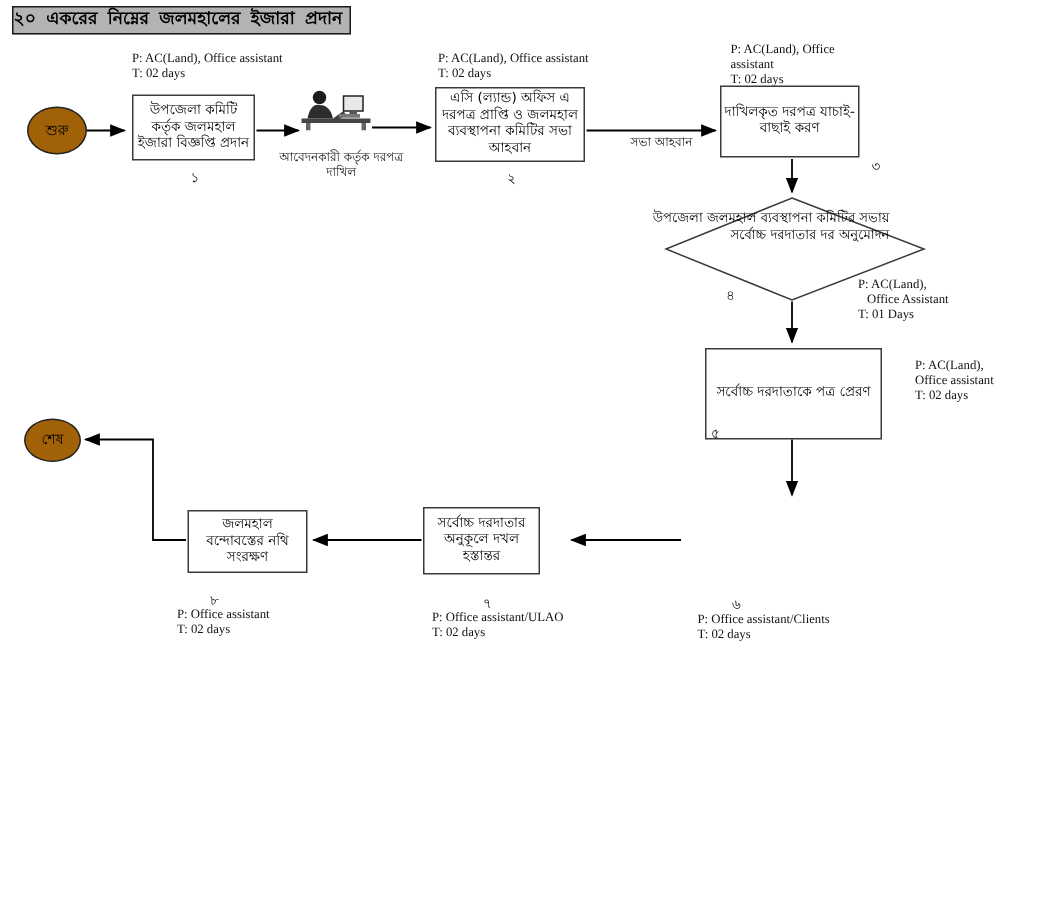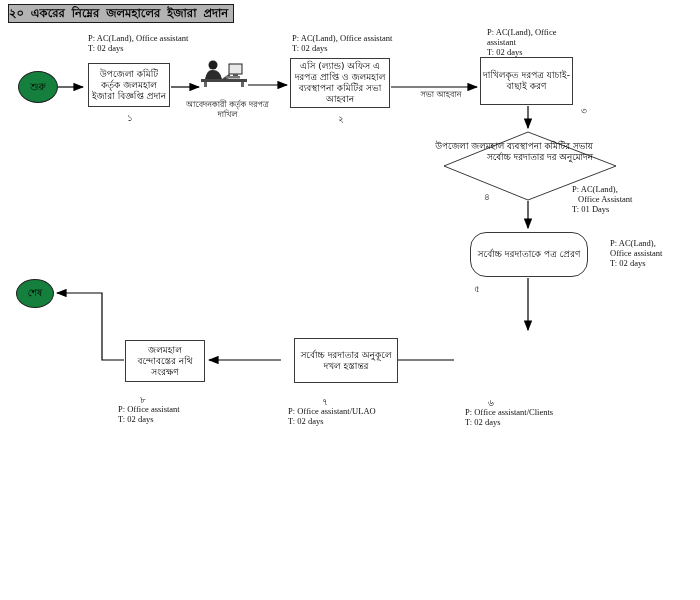--- a/index.html
+++ b/index.html
@@ -14,21 +14,21 @@
     font-family:Liberation Mono, monospace;
   }
   .wires{position:absolute;left:0;top:0;width:700px;height:600px;}
   .box{
     position:absolute;border:1px solid #3a3a3a;background:#fff;
     display:flex;align-items:center;justify-content:center;
     font-size:9px;line-height:11px;text-align:center;
     font-family:"DejaVu Sans", sans-serif;padding:1px 2px;box-sizing:border-box;
   }
   .oval{
-    position:absolute;border:1px solid #222;border-radius:50%;background:#15803d;
+    position:absolute;border:1px solid #222;border-radius:50%;background:#a16207;
     display:flex;align-items:center;justify-content:center;
     font-size:9.5px;font-family:Liberation Sans, sans-serif;
   }
   .meta{
     position:absolute;font-size:8.5px;line-height:10px;color:#111;
     font-family:"Liberation Serif", serif;white-space:nowrap;
   }
   .num{
     position:absolute;font-size:9px;color:#111;
     font-family:"DejaVu Sans", sans-serif;
@@ -121,37 +121,37 @@
   <div class="num" style="left:581px;top:104px;">৩</div>
 
   <div class="dlabel">উপজেলা জলমহাল ব্যবস্থাপনা কমিটির সভায় সর্বোচ্চ দরদাতার দর অনুমোদন</div>
   <div class="num" style="left:484px;top:190px;">৪</div>
   <div class="meta" style="left:572px;top:184px;">
     <div>P: AC(Land),</div>
     <div style="padding-left:6px;">Office Assistant</div>
     <div>T: 01 Days</div>
   </div>
 
-  <div class="box" style="left:470px;top:232px;width:118px;height:45px;border-radius:16px;">
+  <div class="box" style="left:470px;top:232px;width:118px;height:61px;">
     <span>সর্বোচ্চ দরদাতাকে পত্র প্রেরণ</span>
   </div>
   <div class="meta" style="left:610px;top:238px;">
     <div>P: AC(Land),</div>
     <div>Office assistant</div>
     <div>T: 02 days</div>
   </div>
   <div class="num" style="left:474px;top:282px;">৫</div>
 
   <div class="num" style="left:488px;top:396px;">৬</div>
   <div class="meta" style="left:465px;top:407px;">
     <div>P: Office assistant/Clients</div>
     <div>T: 02 days</div>
   </div>
 
-  <div class="box" style="left:282px;top:338px;width:104px;height:45px;margin-left:12px;">
+  <div class="box" style="left:282px;top:338px;width:78px;height:45px;">
     <span>সর্বোচ্চ দরদাতার অনুকূলে দখল হস্তান্তর</span>
   </div>
   <div class="num" style="left:322px;top:395px;">৭</div>
   <div class="meta" style="left:288px;top:406px;">
     <div>P: Office assistant/ULAO</div>
     <div>T: 02 days</div>
   </div>
 
   <div class="box" style="left:125px;top:340px;width:80px;height:42px;">
     <span>জলমহাল বন্দোবস্তের নথি সংরক্ষণ</span>

